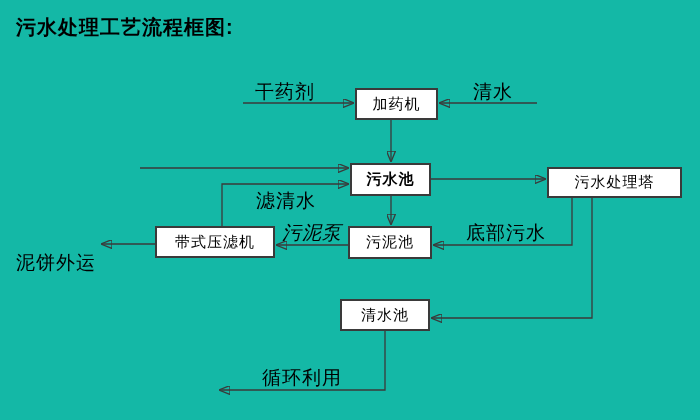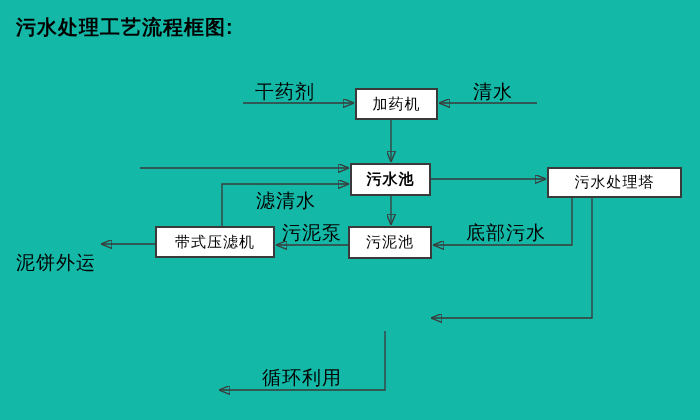--- a/index.html
+++ b/index.html
@@ -93,22 +93,25 @@
   </div>
   <div class="node" style="left:547px; top:167px; width:135px; height:31px;">
     <span>污水处理塔</span>
   </div>
   <div class="node" style="left:155px; top:226px; width:120px; height:32px;">
     <span>带式压滤机</span>
   </div>
   <div class="node" style="left:348px; top:226px; width:84px;  height:33px;">
     <span>污泥池</span>
   </div>
+  <div class="node" style="left:340px; top:299px; width:90px;  height:32px;">
+    <span>清水池</span>
+  </div>
 
   <div class="flow-label" style="left:255px; top:79px;">干药剂</div>
   <div class="flow-label" style="left:473px; top:79px;">清水</div>
   <div class="flow-label" style="left:256px; top:188px;">滤清水</div>
-  <div class="flow-label" style="left:282px; top:220px;">污泥泵</div>
+  <div class="flow-label" style="left:282px; top:220px;font-style:italic;">污泥泵</div>
   <div class="flow-label" style="left:466px; top:220px;">底部污水</div>
   <div class="flow-label" style="left:16px;  top:222px;margin-top:28px;">泥饼外运</div>
   <div class="flow-label" style="left:262px; top:365px;">循环利用</div>
 
 </div>
 
 </body></html>

